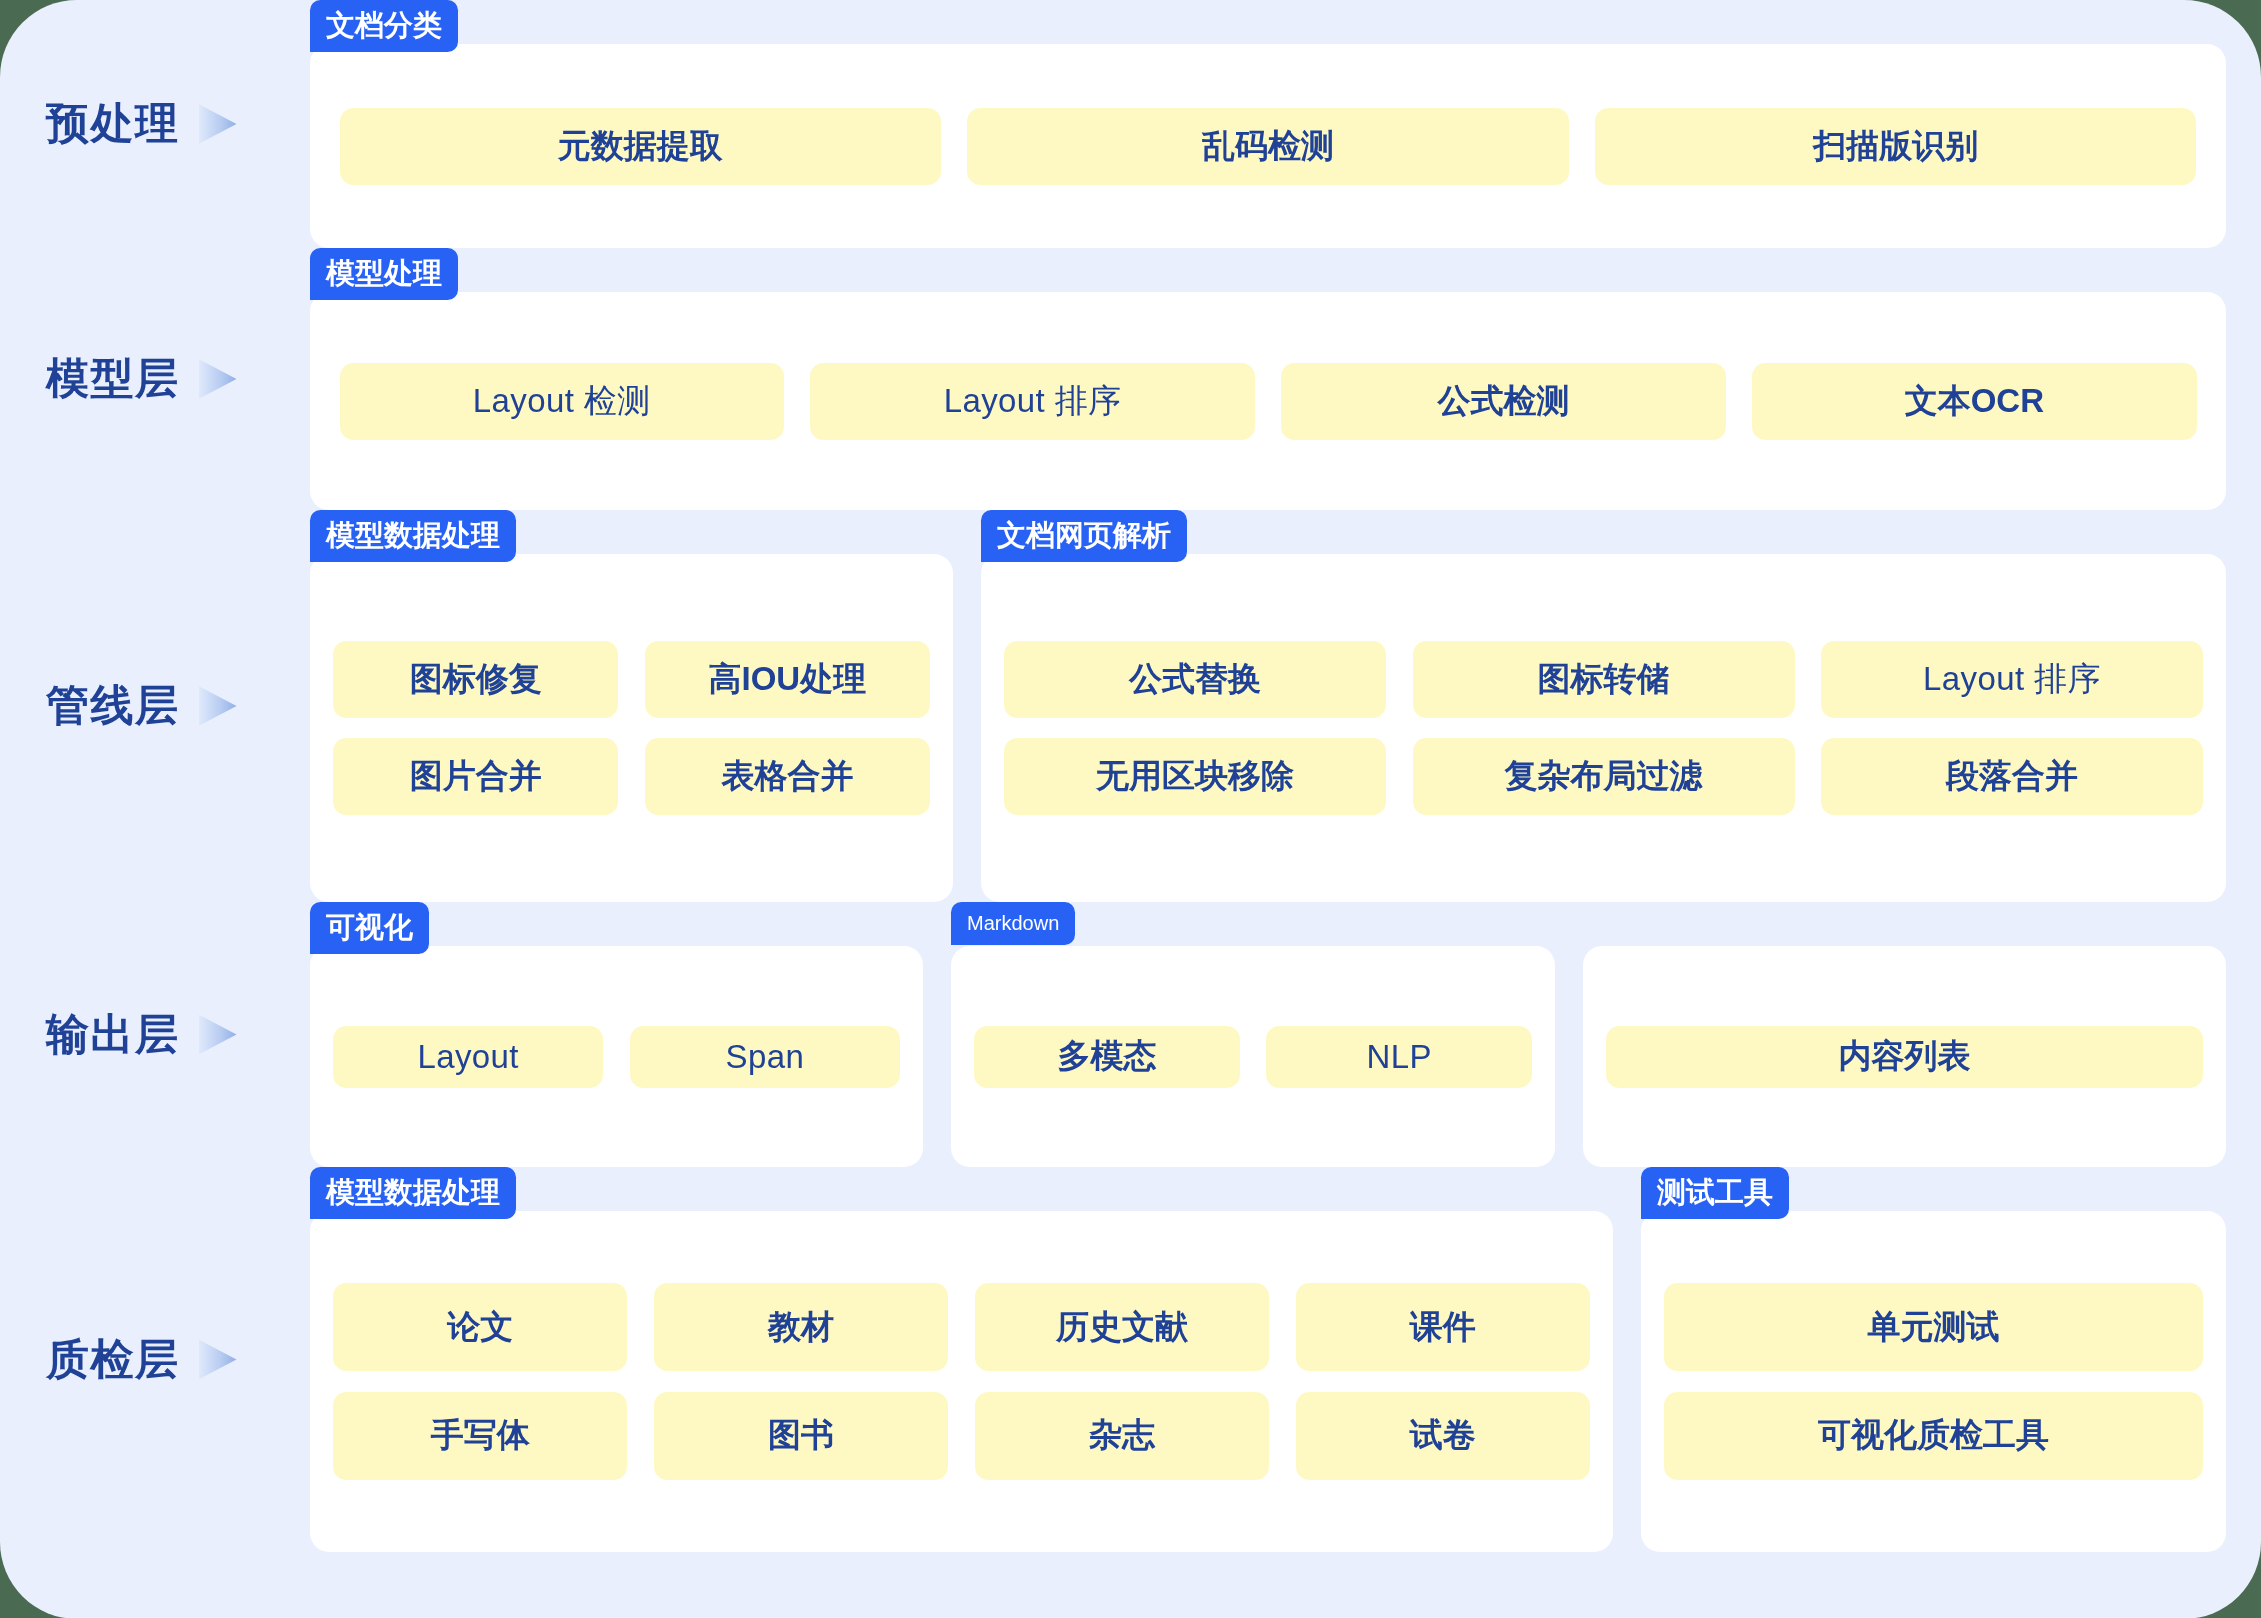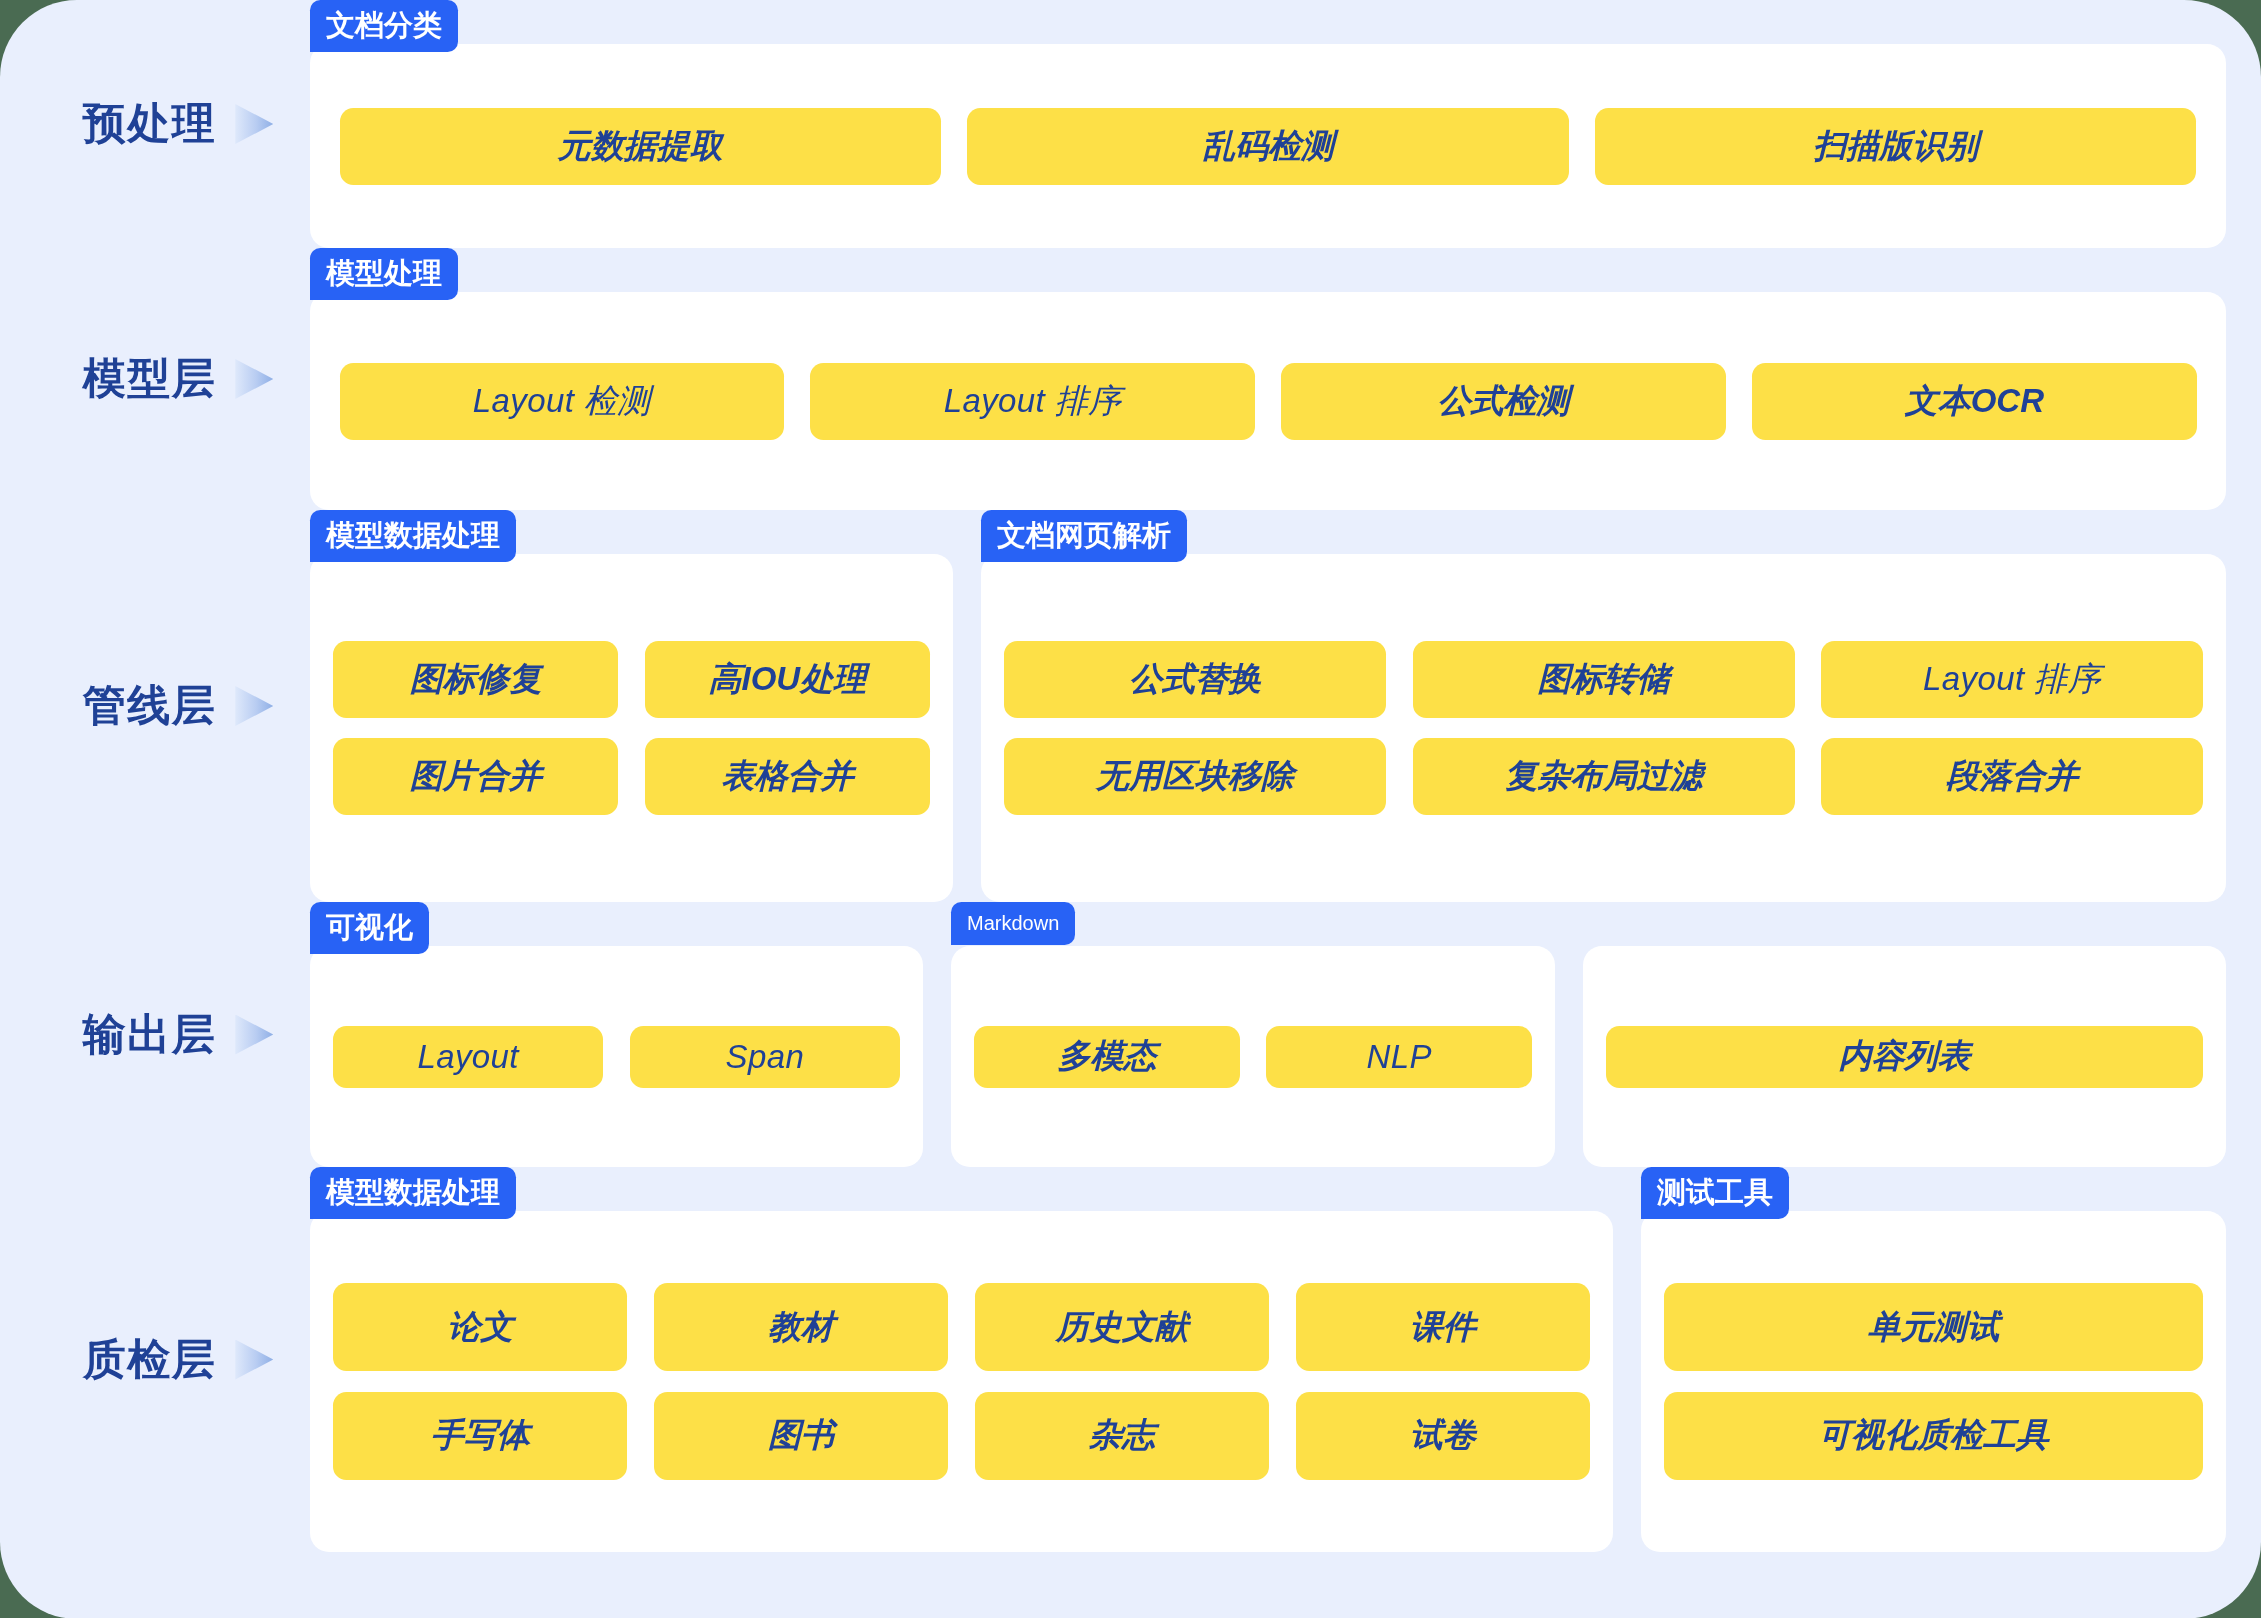--- a/index.html
+++ b/index.html
@@ -37,21 +37,21 @@
   .row {
     display: flex;
     align-items: stretch;
     position: relative;
   }
   .row-label {
     width: 310px;
     flex: 0 0 310px;
     display: flex;
     align-items: center;
-    justify-content: center;
+    justify-content: flex-start;
     padding-left: 46px;
     box-sizing: border-box;
     gap: 19px;
     font-family: Liberation Mono, monospace;
   }
   .row-label-text {
     font-size: 43px;
     font-weight: 700;
     color: #1f4196;
     letter-spacing: 1.5px;
@@ -110,32 +110,31 @@
     z-index: 1;
   }
   .panel.tagged { margin-top: 44px; }
 
   .chip-row {
     display: flex;
     gap: 26.5px;
     flex: 0 0 auto;
   }
   .chip {
-    background: #fde047;
+    background: #fef9c3;
     border-radius: 13.3px;
     color: #1f4196;
     font-size: 33px;
     font-weight: 700;
     display: flex;
     align-items: center;
     justify-content: center;
     text-align: left;
     white-space: nowrap;
     box-sizing: border-box;
-    font-style: italic;
   }
   .chip.latin { font-weight: 400; letter-spacing: 0.4px; }
 
   
   #row1 { height: 248px; }
   #row1 .group { flex: 1 1 auto; }
   #row1 .panel { padding: 25px 29.5px; }
   #row1 .chip { flex: 1 1 0; height: 77px; }
 
   

